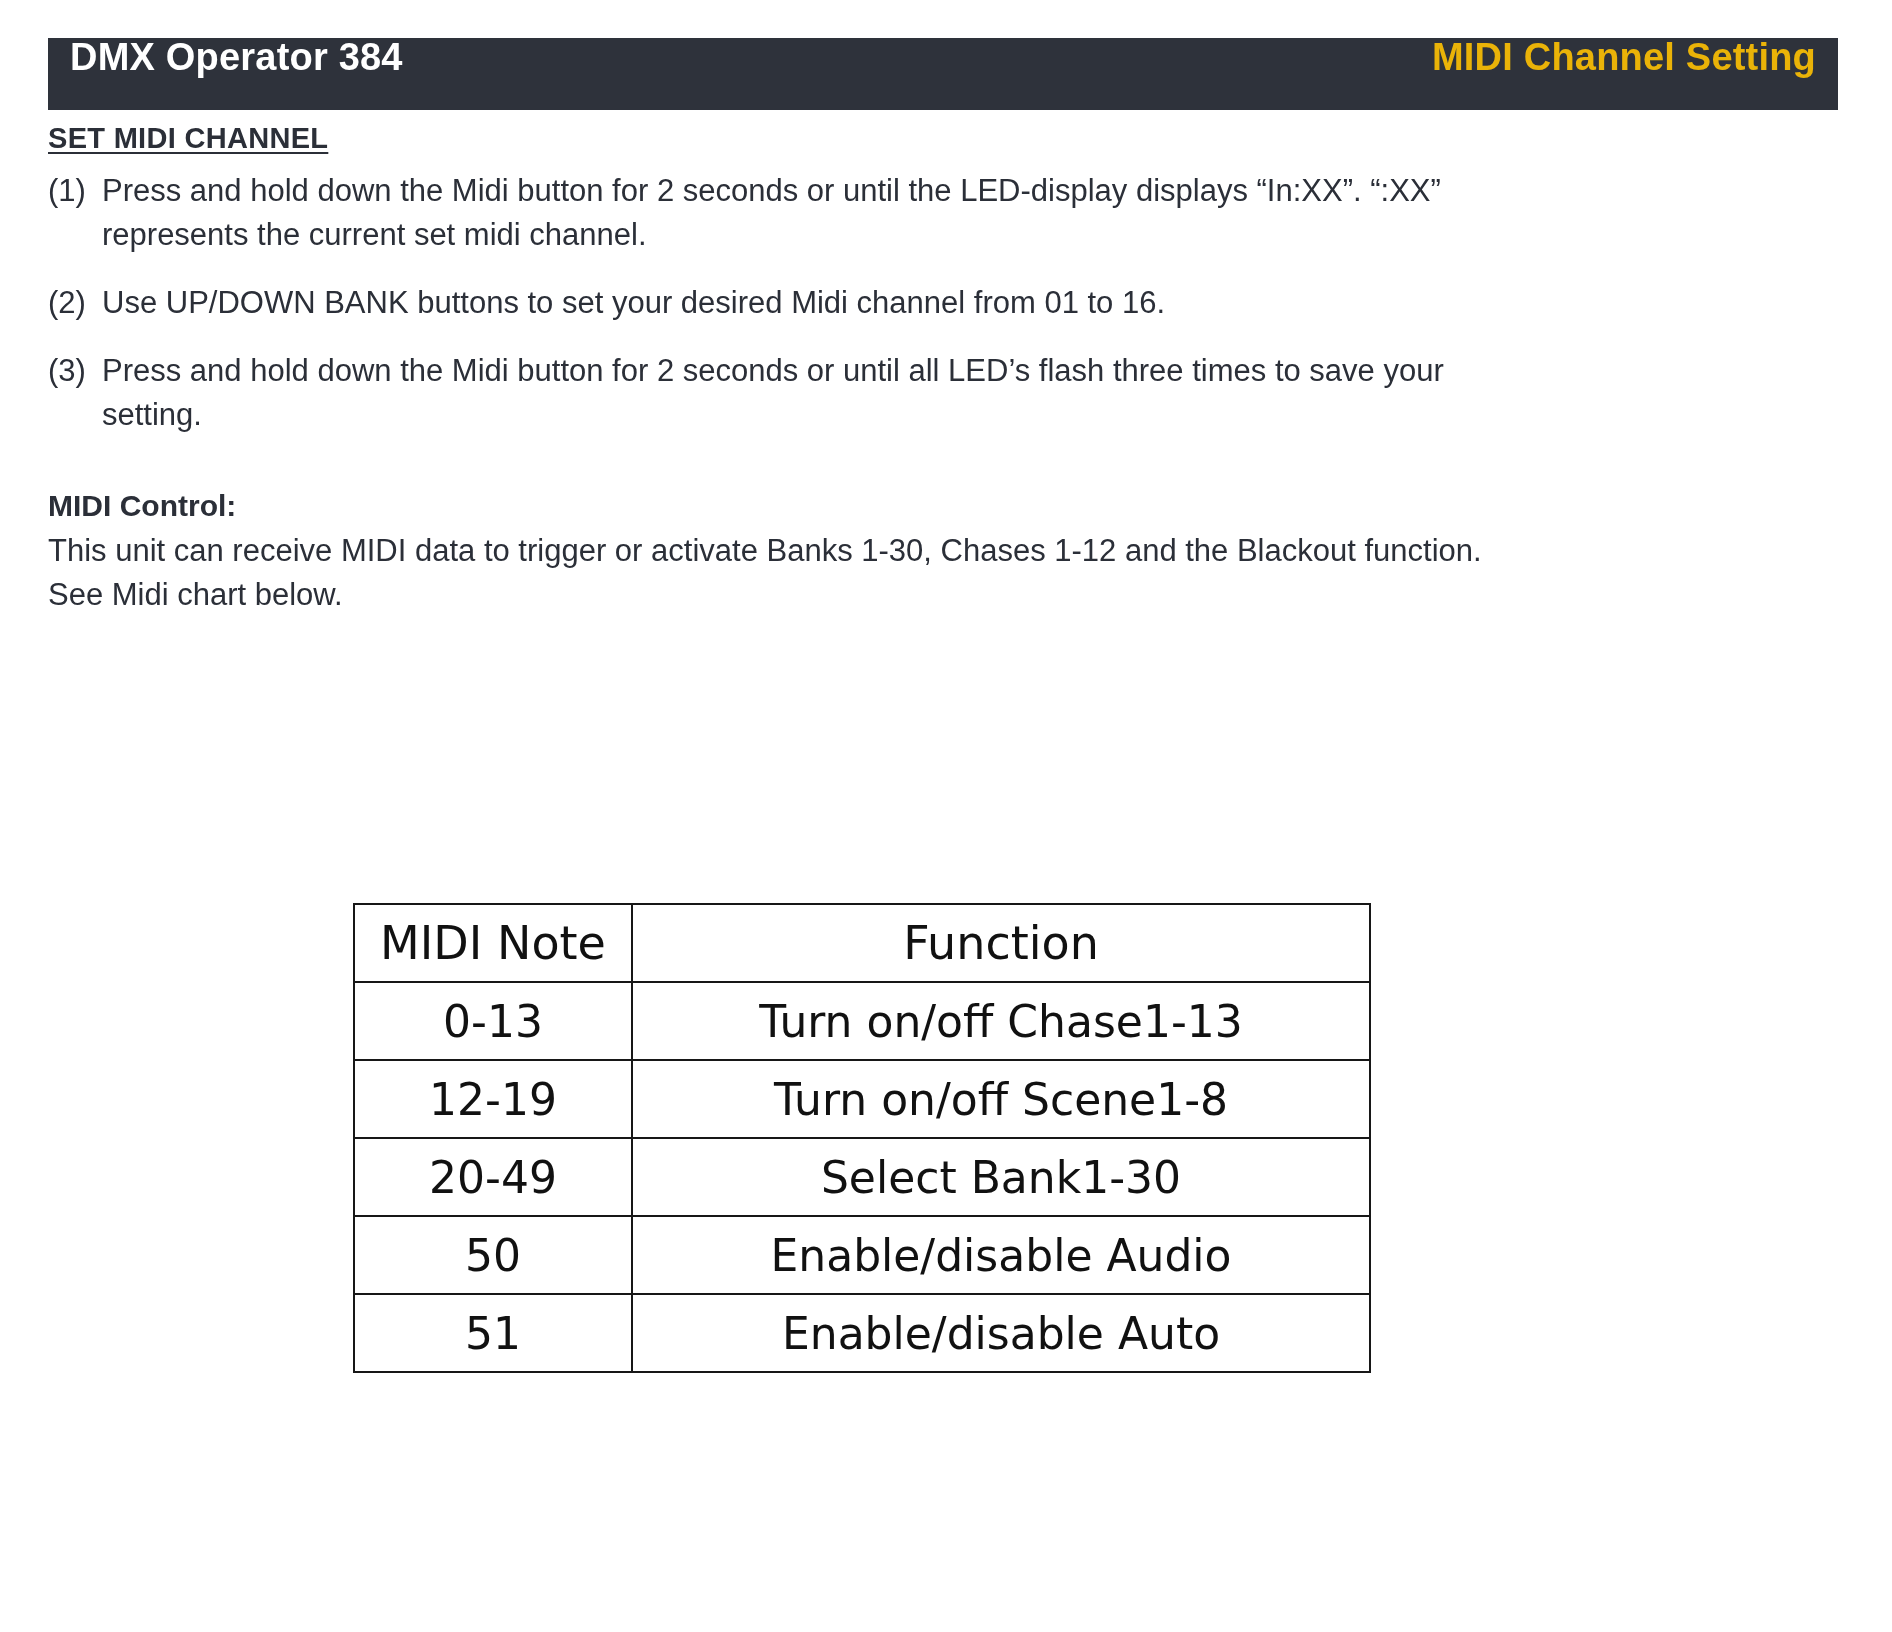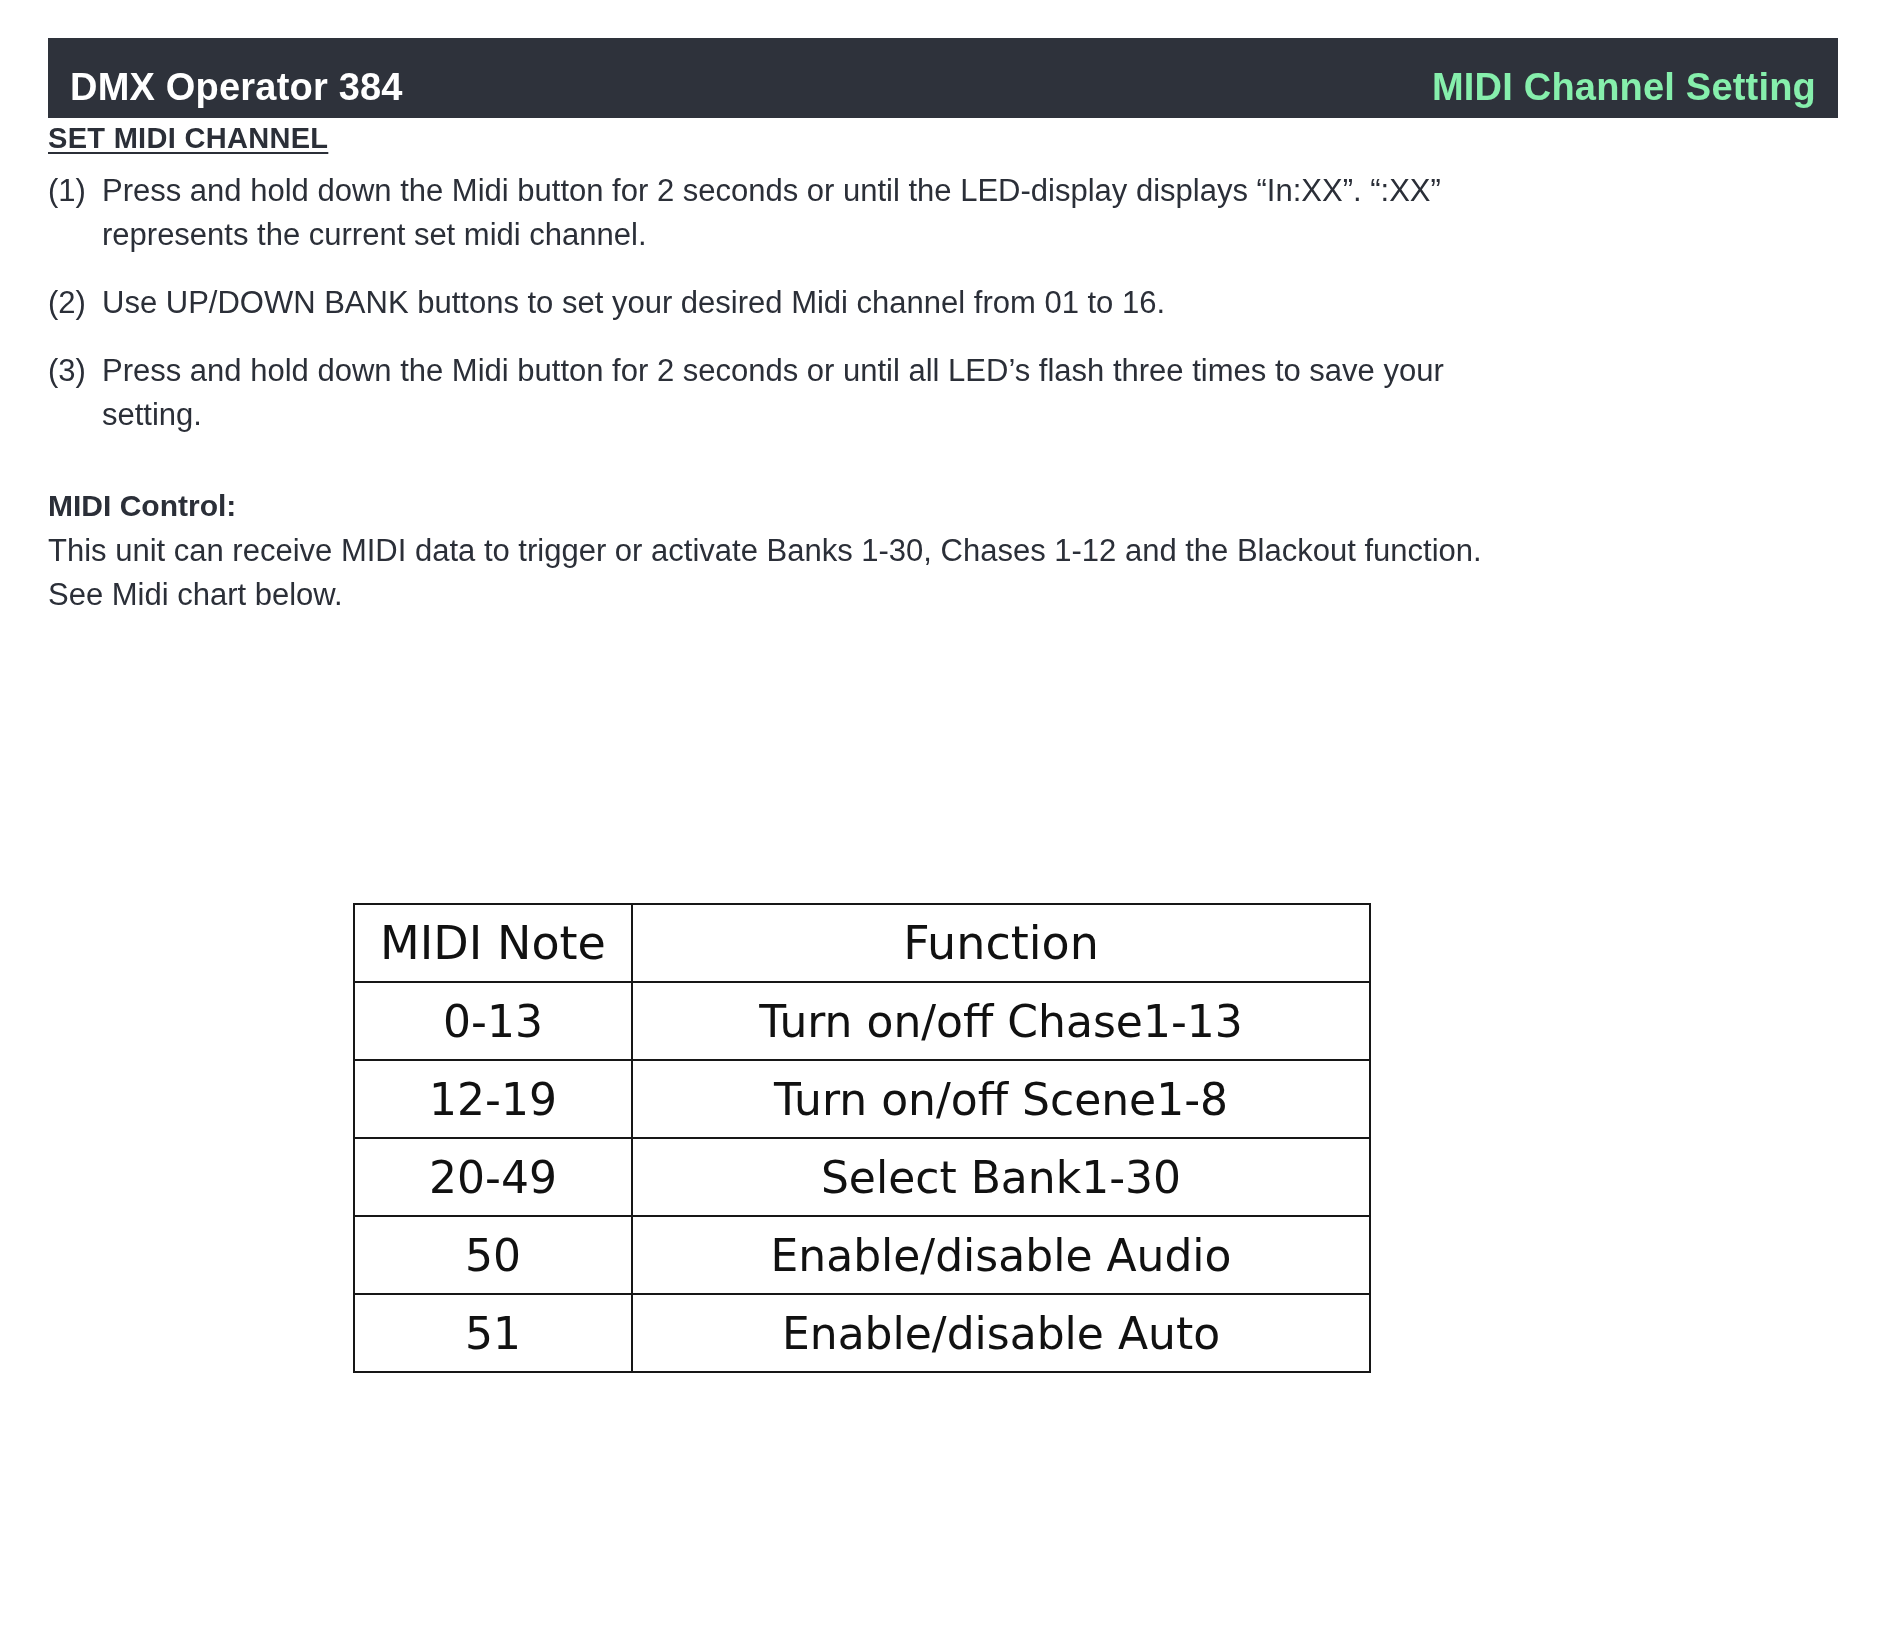--- a/index.html
+++ b/index.html
@@ -16,24 +16,24 @@
     color: #2b2f38;
     overflow: hidden;
   }
 
   
   #header-bar {
     position: absolute;
     left: 48px;
     top: 38px;
     width: 1790px;
-    height: 80px;
+    height: 72px;
     background: #2e323b;
     display: flex;
-    align-items: flex-end;
+    align-items: flex-start;
     justify-content: space-between;
     box-sizing: border-box;
     padding: 0 22px 12px 22px;
   }
   #header-bar .h-title {
     color: #ffffff;
     font-size: 38px;
     font-weight: bold;
     letter-spacing: 0.2px;
     line-height: 1;
@@ -115,21 +115,21 @@
   table#midi-chart thead .col-note,
   table#midi-chart thead .col-func {
     font-size: 46px;
   }
 </style>
 </head>
 <body>
 
 <div id="header-bar" style="background: rgb(46, 50, 59);">
   <div class="h-title left" style="color: rgb(255, 255, 255);">DMX Operator 384</div>
-  <div class="h-title right" style="color: #86efac;">MIDI Channel Setting</div>
+  <div class="h-title right" style="color: #eab308;">MIDI Channel Setting</div>
 </div>
 
 <div id="content">
 
   <div class="section-heading">SET MIDI CHANNEL</div>
 
   <div class="step">
     <span class="marker">(1)</span>
     <span>Press and hold down the Midi button for 2 seconds or until the LED-display displays “In:XX”. “:XX” represents the current set midi channel.</span>
   </div>

